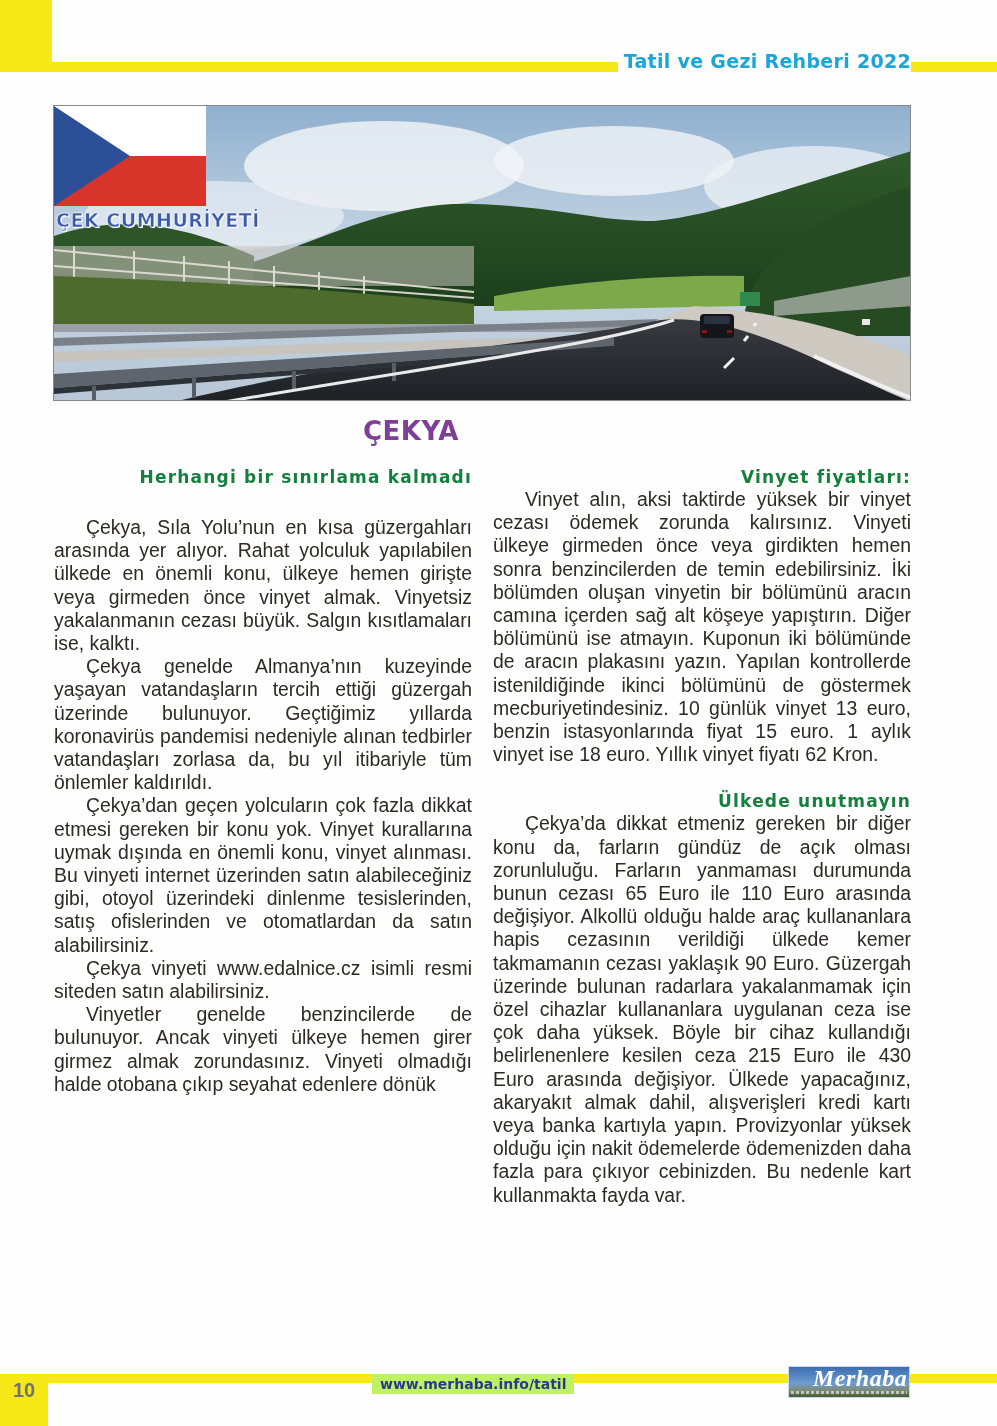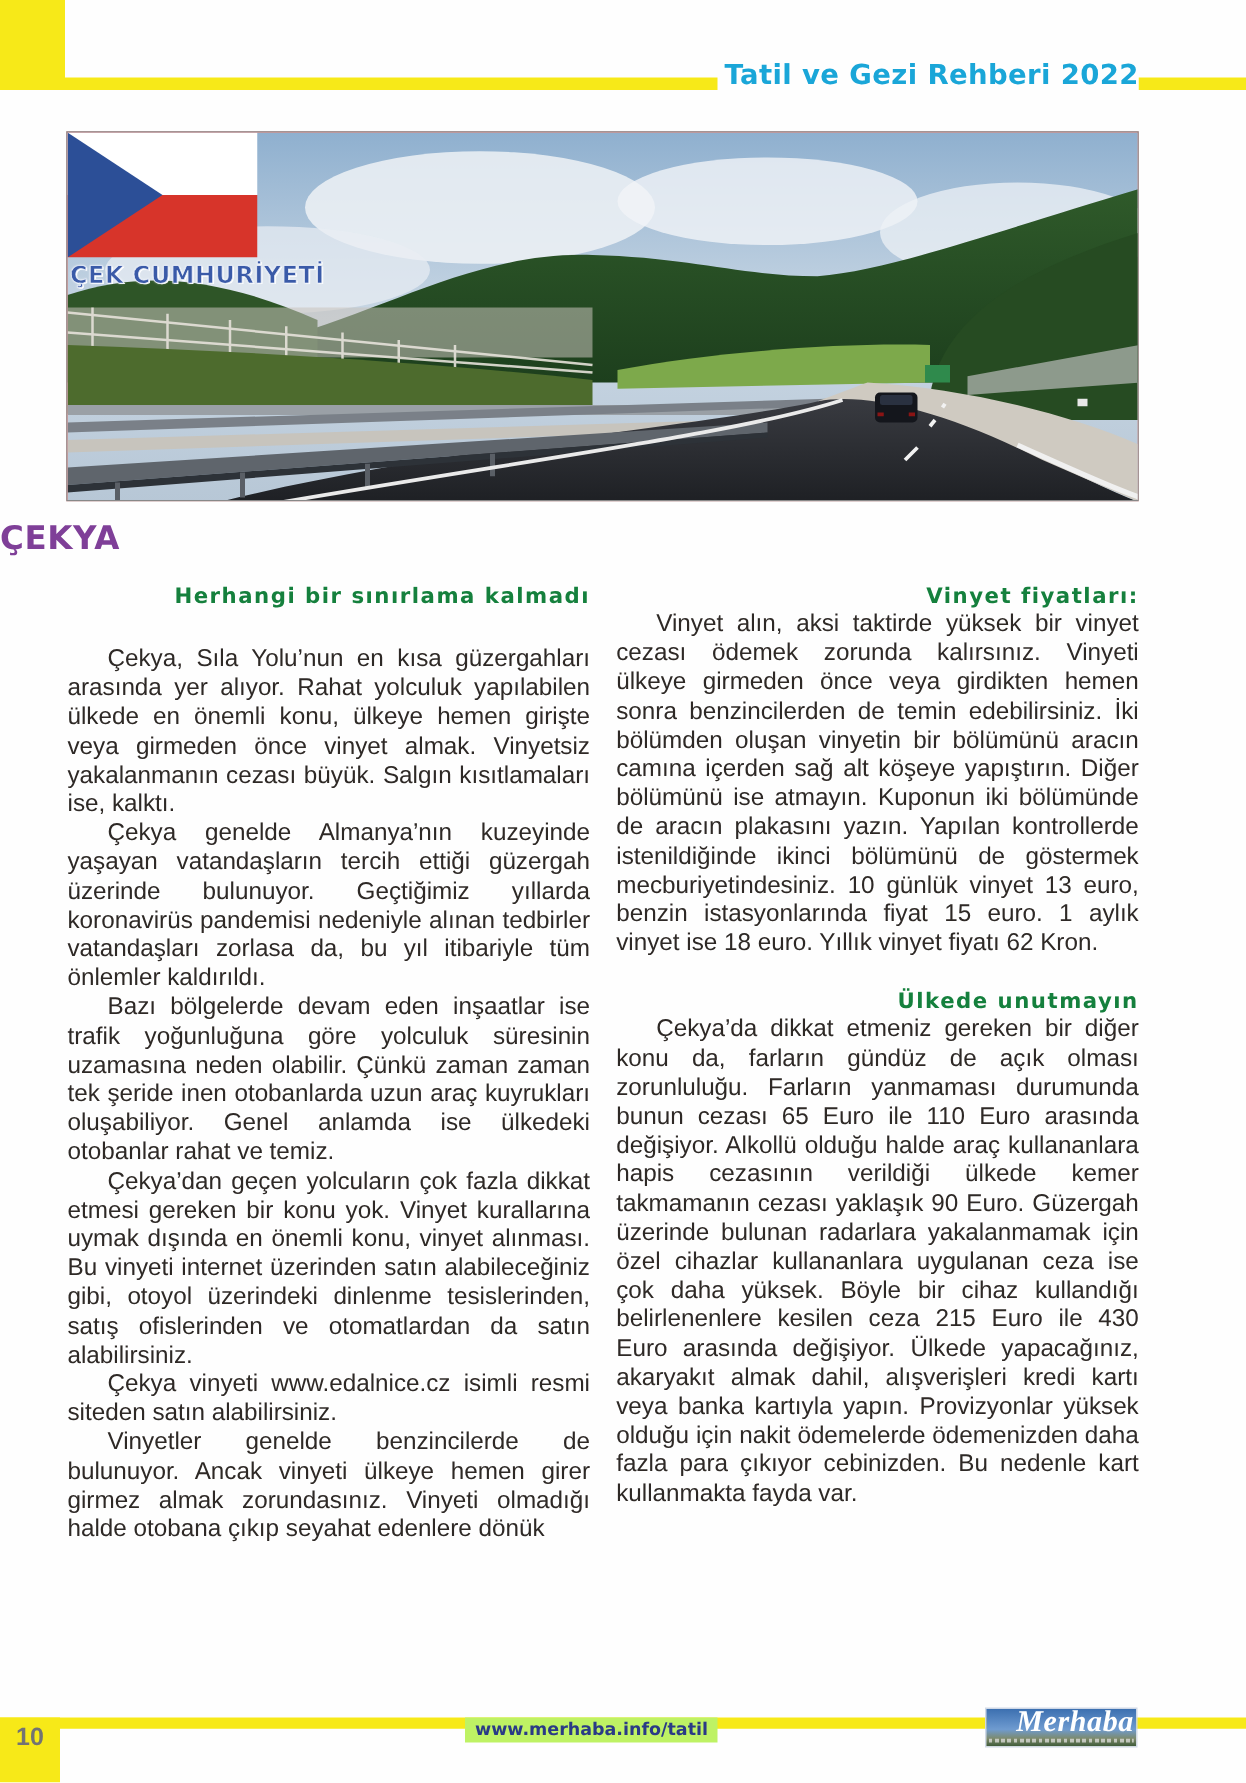--- a/index.html
+++ b/index.html
@@ -2,29 +2,29 @@
 <html><head>
 <meta charset="utf-8">
 <style>
   * { box-sizing: border-box; margin: 0; padding: 0; }
   html, body { width: 997px; height: 1426px; background: #fefefe; overflow: hidden; }
   body { position: relative; font-family: "Liberation Sans", sans-serif; color: #2a2422; }
 
   
   .top-bar-left { position: absolute; left: 0; top: 0; width: 52px; height: 72px; background: #f7e918; }
   .top-line { position: absolute; left: 0; top: 62px; width: 997px; height: 10px; background: #f7e918; }
-  .header-title { position: absolute; right: 86px; top: 50px; font-family: "DejaVu Sans", sans-serif; font-weight: bold; font-size: 22px; color: #1aa6d8; letter-spacing: 0.3px; background: #fefefe; padding: 0 0 0 6px; line-height: 22px; }
+  .header-title { position: absolute; right: 86px; top: 50px; font-family: "DejaVu Sans", sans-serif; font-weight: bold; font-size: 19px; color: #1aa6d8; letter-spacing: 0.3px; background: #fefefe; padding: 0 0 0 6px; line-height: 22px; }
 
   
   .hero { position: absolute; left: 53px; top: 105px; width: 858px; height: 296px; border: 1px solid #888; overflow: hidden; background: #fca5a5; }
   .hero svg { position: absolute; left: 0; top: 0; }
   .flag { position: absolute; left: 0; top: 0; width: 152px; height: 100px; }
   .country-label { position: absolute; left: 2px; top: 103px; font-family: "DejaVu Sans", sans-serif; font-weight: bold; font-size: 19px; color: #3a5aa8; letter-spacing: 0.5px; -webkit-text-stroke: 0.6px #e8eef8; text-shadow: 0 0 2px #fff, 1px 1px 0 #fff; }
 
-  .article-title { position: absolute; left: 0; width: 822px; top: 416px; text-align: left; font-family: "DejaVu Sans", sans-serif; font-weight: bold; font-size: 26px; color: #7f3f98; letter-spacing: 0.5px; }
+  .article-title { position: absolute; left: 0; width: 822px; top: 416px; text-align: center; font-family: "DejaVu Sans", sans-serif; font-weight: bold; font-size: 26px; color: #7f3f98; letter-spacing: 0.5px; }
 
   
   .col { position: absolute; top: 466px; width: 418px; font-size: 19.4px; line-height: 23.2px; color: #2e2926; }
   .col-left { left: 54px; }
   .col-right { left: 493px; }
   .col p { text-align: justify; text-indent: 32px; hyphens: manual; }
   .subhead { font-family: "DejaVu Sans", sans-serif; font-weight: bold; font-size: 17px; line-height: 22px; text-align: right; color: #15803d; letter-spacing: 1.2px; }
   .subhead.left { margin-bottom: 28px; }
   .gap { height: 24px; }
 
@@ -134,21 +134,20 @@
   </div>
   <div class="country-label">ÇEK CUMHURİYETİ</div>
 </div>
 
 <div class="article-title">ÇEKYA</div>
 
 <div class="col col-left">
   <div class="subhead left">Herhangi bir sınırlama kalmadı</div>
   <p>Çekya, Sıla Yolu’nun en kısa güzergahları arasında yer alıyor. Rahat yolculuk yapılabilen ülkede en önemli konu, ülkeye hemen girişte veya girme­den önce vinyet almak. Vinyetsiz yakalanmanın cezası büyük. Salgın kısıtlamaları ise, kalktı.</p>
   <p>Çekya genelde Almanya’nın kuzeyin­de yaşayan vatandaşların tercih ettiği güzergah üzerinde bulunuyor. Geçtiğimiz yıllarda koronavirüs pandemisi nedeniyle alınan tedbirler vatandaşları zorlasa da, bu yıl itibariyle tüm önlemler kaldırıldı.</p>
-  <p>Bazı bölgelerde devam eden inşaatlar ise trafik yoğunluğuna göre yol­culuk süresinin uzamasına neden olabi­lir. Çünkü zaman zaman tek şeride inen otobanlarda uzun araç kuyrukları oluşabiliyor. Genel anlamda ise ülkedeki otobanlar rahat ve temiz.</p>
   <p>Çekya’dan geçen yolcuların çok fazla dikkat etmesi gereken bir konu yok. Vinyet kurallarına uymak dışında en önemli konu, vinyet alınması. Bu vinyeti internet üzerinden satın alabileceğiniz gibi, otoyol üzerindeki dinlenme tesisle­rinden, satış ofislerinden ve otomatlar­dan da satın alabilirsiniz.</p>
   <p>Çekya vinyeti www.edalnice.cz isimli resmi siteden satın alabilirsiniz.</p>
   <p>Vinyetler genelde benzincilerde de bulunuyor. Ancak vinyeti ülkeye hemen girer girmez almak zorundasınız. Vinyeti olmadığı halde otobana çıkıp seyahat edenlere dönük</p>
 </div>
 
 <div class="col col-right">
   <div class="subhead">Vinyet fiyatları:</div>
   <p>Vinyet alın, aksi taktirde yüksek bir vinyet cezası ödemek zorunda kalırsınız. Vinyeti ülkeye girmeden önce veya gir­dikten hemen sonra benzincilerden de temin edebilirsiniz. İki bölümden oluşan vinyetin bir bölümünü aracın camına içerden sağ alt köşeye yapıştırın. Diğer bölümünü ise atmayın. Kuponun iki bölü­münde de aracın plakasını yazın. Yapılan kontrollerde istenildiğinde ikinci bölümünü de göstermek mecburiyetinde­siniz. 10 günlük vinyet 13 euro, benzin istasyonlarında fiyat 15 euro. 1 aylık vinyet ise 18 euro. Yıllık vinyet fiyatı 62 Kron.</p>
   <div class="gap"></div>
   <div class="subhead">Ülkede unutmayın</div>

